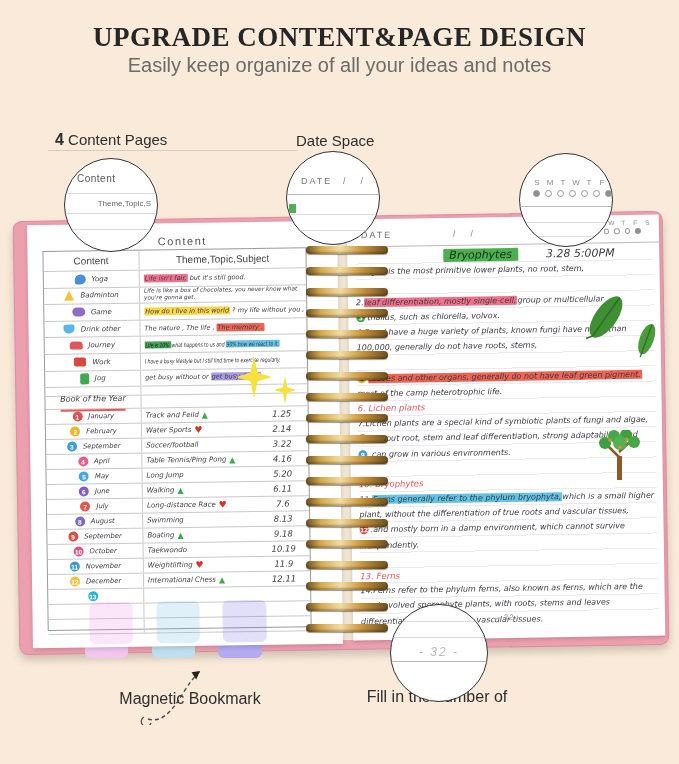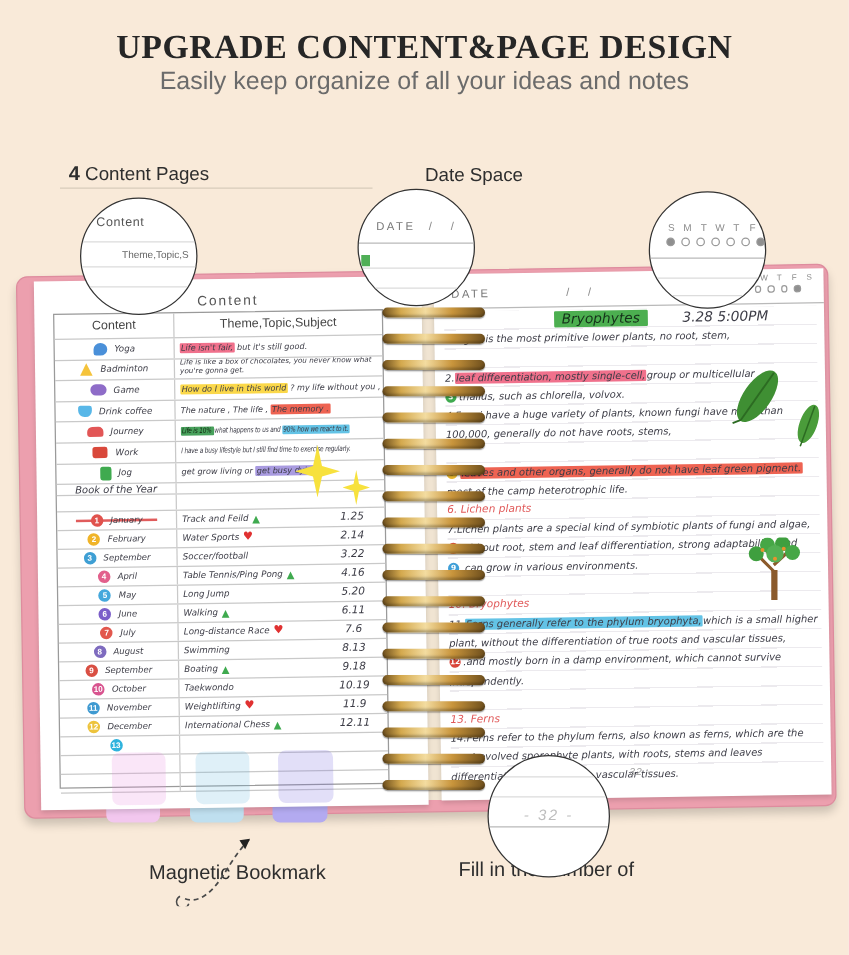--- a/index.html
+++ b/index.html
@@ -74,21 +74,21 @@
   .hl-purple{background:#a99be0;}
   .icon{display:inline-block;flex:none;}
   .icon-yoga{width:11px;height:10px;background:#4a90d9;border-radius:50% 50% 50% 2px;}
   .icon-badminton{width:0;height:0;border-left:5px solid transparent;border-right:5px solid transparent;border-bottom:10px solid #f5c33b;}
   .icon-game{width:13px;height:9px;background:#8e6cc8;border-radius:5px;}
   .icon-coffee{width:11px;height:9px;background:#58b7e8;border-radius:2px 2px 5px 5px;}
   .icon-car{width:13px;height:8px;background:#e25656;border-radius:4px 4px 2px 2px;}
   .icon-briefcase{width:12px;height:9px;background:#d9483b;border-radius:2px;}
   .icon-jog{width:9px;height:11px;background:#3faa4f;border-radius:2px;}
   .book-row{height:13px;font-size:8px;}
-  .book-title{color:#3c3c46;font-style:italic;border-bottom:2px solid #e05c5c;padding-bottom:19px;}
+  .book-title{color:#3c3c46;font-style:italic;border-bottom:2px solid #e05c5c;padding-bottom:6px;}
   .month-row{height:15px;}
   .m-circle{width:10px;height:10px;border-radius:50%;color:#fff;font-size:6.5px;font-weight:bold;
             display:flex;align-items:center;justify-content:center;flex:none;}
   .m-name{font-size:6.8px;}
   .m-activity{font-size:7px;display:flex;align-items:center;gap:3px;}
   .m-page{font-size:8.5px;width:52px;text-align:center;}
   .marker-triangle{color:#3faa4f;font-size:8px;font-style:normal;}
   .marker-heart{color:#e03131;font-size:9px;font-style:normal;}
   .empty-row{height:15px;}
   
@@ -130,21 +130,21 @@
 </head>
 <body>
 
 <div class="canvas">
 
   <div class="hd-title">UPGRADE CONTENT&amp;PAGE DESIGN</div>
   <div class="hd-sub">Easily keep organize of all your ideas and notes</div>
 
   <div class="feat" style="left:55px;top:131px;"><b>4</b><span> Content Pages</span></div>
   <div class="feat-line"></div>
-  <div class="feat" style="left:296px;top:132px;margin-left:44px;">Date Space</div>
+  <div class="feat" style="left:296px;top:132px;">Date Space</div>
 
   <div class="cover"></div>
   <div class="spine-gap"></div>
 
   <div class="bm" style="left:85px;top:597px;width:43px;height:61px;background:#f2c7ee;"></div>
   <div class="bm" style="left:152px;top:597px;width:43px;height:61px;background:#bfdfef;"></div>
   <div class="bm" style="left:218px;top:597px;width:44px;height:61px;background:#b3aaf0;"></div>
 
   <div class="page page-left">
     <div class="lp-title">Content</div>
@@ -177,21 +177,21 @@
               <span class="icon icon-game"></span>
               <span class="hand row-name">Game</span>
             </div>
             <div class="tcell2">
               <div class="hand row-theme"><span class="hl hl-yellow">How do I live in this world</span><span> ? my life without you ,</span></div>
             </div>
           </div>
           <div class="trow content-row">
             <div class="tcell1">
               <span class="icon icon-coffee"></span>
-              <span class="hand row-name">Drink coffee</span>
+              <span class="hand row-name">Drink other</span>
             </div>
             <div class="tcell2">
               <div class="hand row-theme"><span>The nature , The life , </span><span class="hl hl-red">The memory .</span></div>
             </div>
           </div>
           <div class="trow content-row">
             <div class="tcell1">
               <span class="icon icon-car"></span>
               <span class="hand row-name">Journey</span>
             </div>
@@ -207,21 +207,21 @@
             <div class="tcell2">
               <div class="hand row-theme tight"><span>I have a busy lifestyle but I still find time to exercise regularly.</span></div>
             </div>
           </div>
           <div class="trow content-row">
             <div class="tcell1">
               <span class="icon icon-jog"></span>
               <span class="hand row-name">Jog</span>
             </div>
             <div class="tcell2">
-              <div class="hand row-theme"><span>get grow living or </span><span class="hl hl-purple">get busy dying</span></div>
+              <div class="hand row-theme"><span>get busy without or </span><span class="hl hl-purple">get busy dying</span></div>
             </div>
           </div>
         </div>
       <div class="trow empty-row" style="height:9px;">
           <div class="tcell1"></div>
           <div class="tcell2"></div>
         </div>
       <div class="trow book-row">
         <div class="tcell1">
             <span class="book-title hand">Book of the Year</span>

